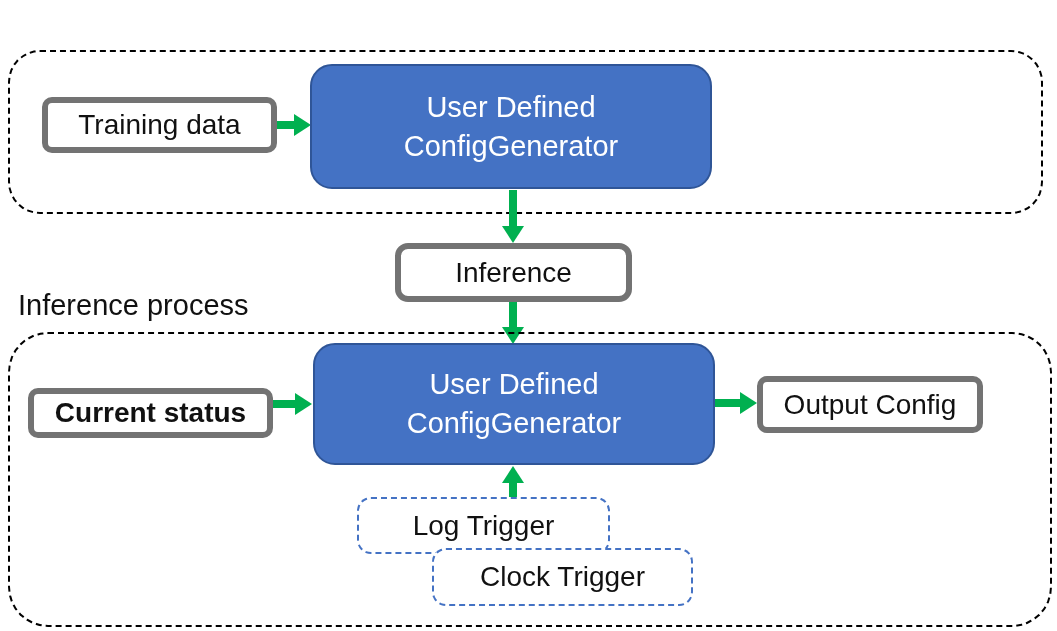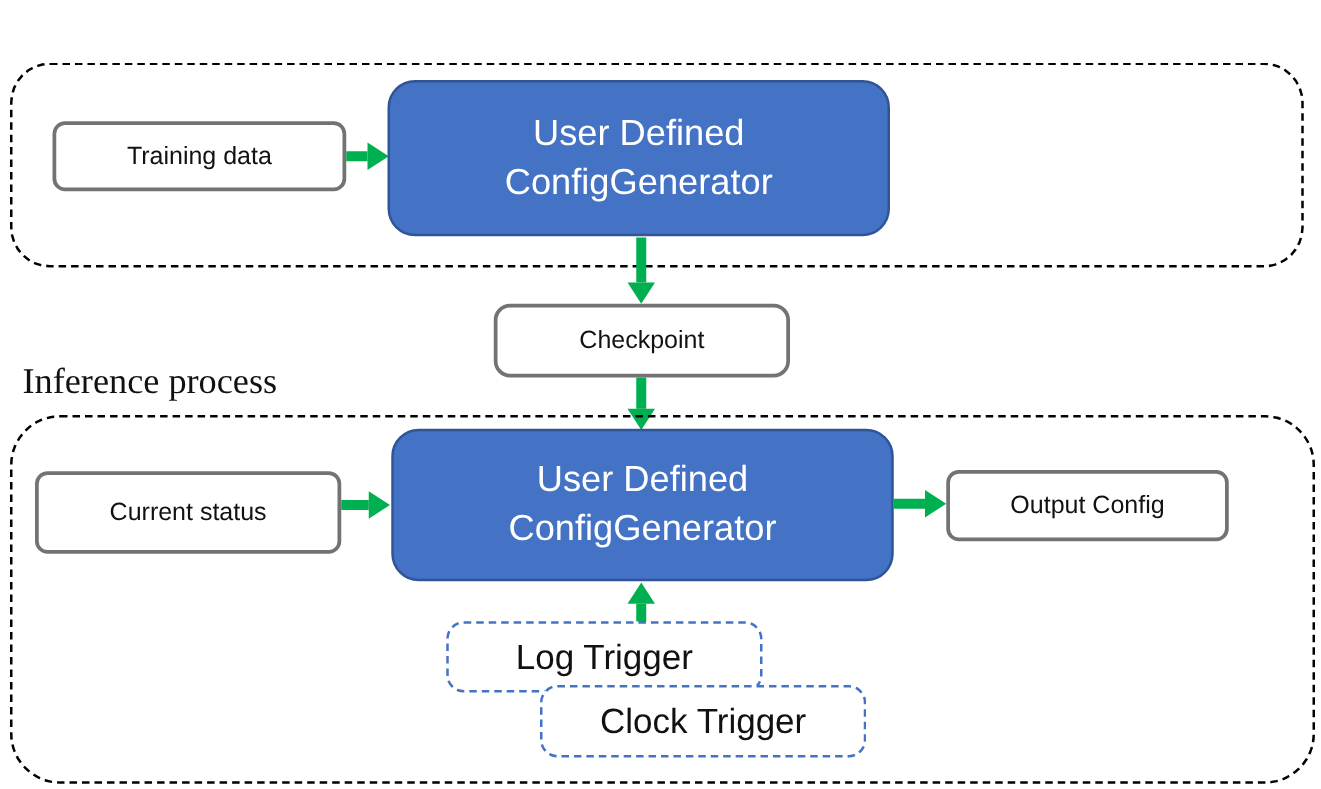--- a/index.html
+++ b/index.html
@@ -25,26 +25,26 @@
   }
   .dashed-container {
     position: absolute;
     border: 2px dashed #000000;
     border-radius: 32px;
     background: transparent;
   }
   .white-box {
     position: absolute;
     background: #ffffff;
-    border: 3px solid #737373;
+    border: 6px solid #737373;
     border-radius: 10px;
     display: flex;
     align-items: center;
     justify-content: center;
-    font-size: 20px;
+    font-size: 28px;
     color: #111111;
     white-space: nowrap;
     box-sizing: border-box;
   }
   .blue-box {
     position: absolute;
     background: #4472C4;
     border: 2px solid #2F5597;
     border-radius: 22px;
     display: flex;
@@ -129,32 +129,32 @@
   <div class="blue-box" style="left:310px; top:64px; width:402px; height:125px;">
     <span>User Defined</span>
     <span>ConfigGenerator</span>
   </div>
 
   <div class="arrow-v" style="left:502px; top:190px; width:22px; height:53px;">
     <div class="shaft"></div>
     <div class="head-down"></div>
   </div>
 
-  <div class="white-box" style="left:395px; top:243px; width:237px; height:59px; border-radius:13px;">Checkpoint</div>
+  <div class="white-box" style="left:395px; top:243px; width:237px; height:59px; border-radius:13px;">Inference</div>
 
   <div class="arrow-v" style="left:502px; top:302px; width:22px; height:42px;">
     <div class="shaft"></div>
     <div class="head-down"></div>
   </div>
 
-  <div class="section-title" style="left:18px; top:288px;font-family:Liberation Serif, serif;">Inference process</div>
+  <div class="section-title" style="left:18px; top:288px;">Inference process</div>
 
   <div class="dashed-container" style="left:8px; top:332px; width:1040px; height:291px; border-radius:40px;"></div>
 
-  <div class="white-box" style="left:28px; top:377px; width:245px; height:66px;">Current status</div>
+  <div class="white-box" style="left:28px; top:388px; width:245px; height:50px;font-weight:bold;">Current status</div>
 
   <div class="arrow-h" style="left:273px; top:393px; width:39px; height:22px;">
     <div class="shaft"></div>
     <div class="head-right"></div>
   </div>
 
   <div class="blue-box" style="left:313px; top:343px; width:402px; height:122px;">
     <span>User Defined</span>
     <span>ConfigGenerator</span>
   </div>

